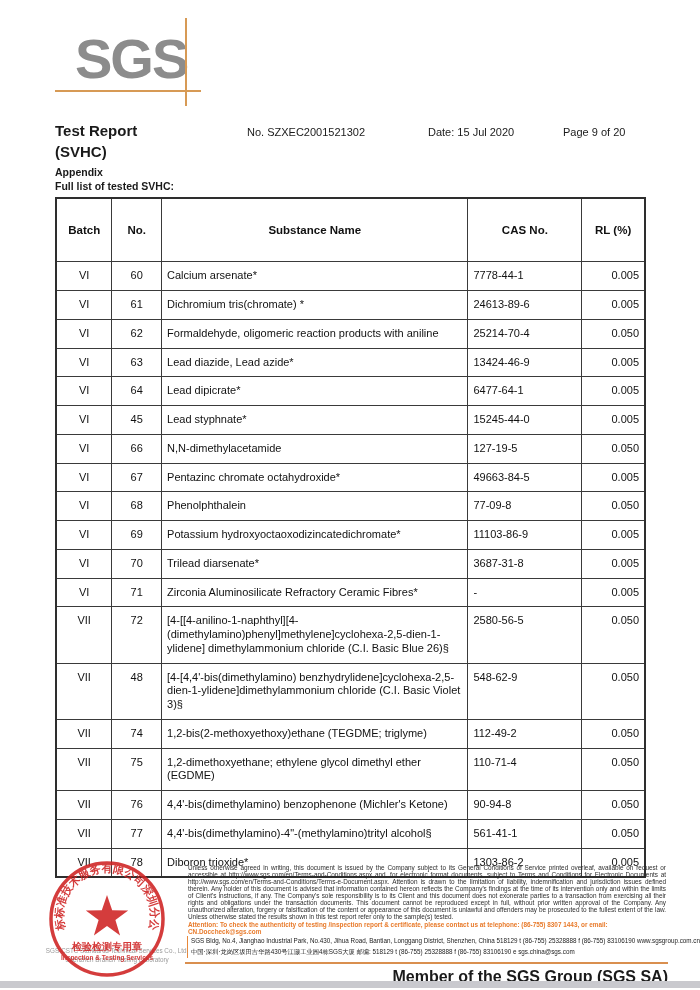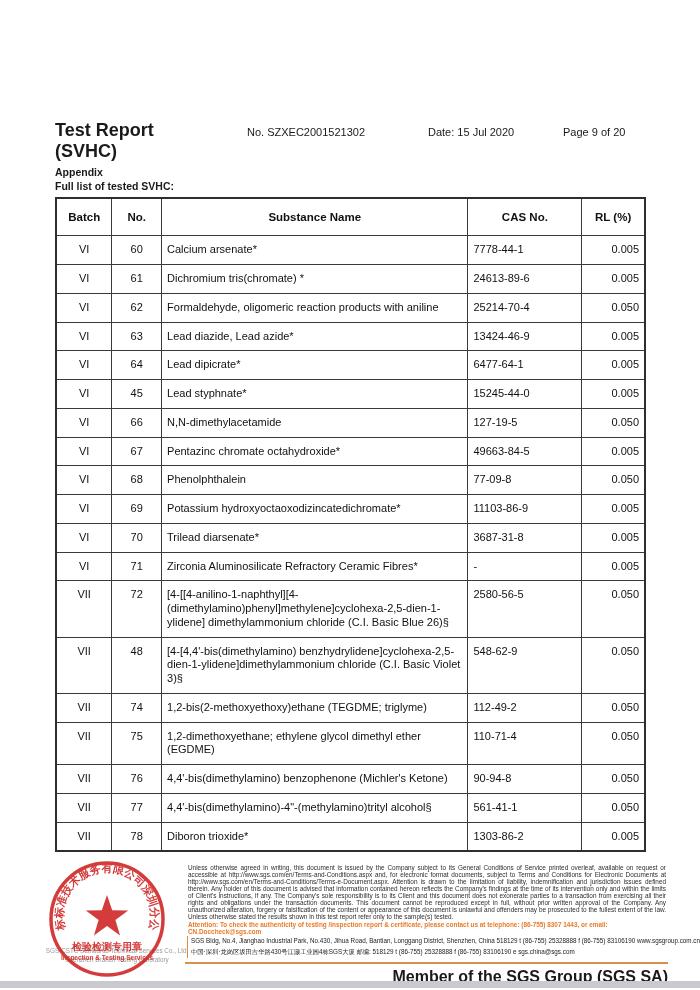--- a/index.html
+++ b/index.html
@@ -9,38 +9,38 @@
   }
   
   .logo-wrap{position:absolute;left:55px;top:18px;width:160px;height:90px;}
   .logo-text{
     position:absolute;left:20px;top:8px;font-size:56px;font-weight:bold;
     color:#8c8c8c;letter-spacing:-2px;font-family:"Liberation Sans",sans-serif;
   }
   .logo-hline{position:absolute;left:0;top:72px;width:146px;height:2px;background:#d79a55;}
   .logo-vline{position:absolute;left:130px;top:0;width:2px;height:88px;background:#d79a55;}
   
-  .title-block{position:absolute;left:55px;top:120px;font-size:18px;font-weight:bold;line-height:21px;}
+  .title-block{position:absolute;left:55px;top:120px;font-size:15px;font-weight:bold;line-height:21px;}
   .meta{position:absolute;top:126px;font-size:11px;color:#1a1a1a;}
   .meta-no{left:247px;}
   .meta-date{left:428px;text-align:center;}
   .meta-page{left:563px;}
   
   .appendix-h{position:absolute;left:55px;top:166px;font-size:10.5px;font-weight:bold;}
   .appendix-sub{position:absolute;left:55px;top:180px;font-size:10.5px;font-weight:bold;}
   
   .svhc-table{
     position:absolute;left:55px;top:197px;width:591px;
     border-collapse:collapse;font-size:11px;color:#111;
     border:2px solid #2e2e2e;
   }
   .svhc-table th,.svhc-table td{
     border:1px solid #3a3a3a;vertical-align:top;line-height:1.25;
   }
-  .svhc-table th{font-size:11.5px;font-weight:bold;padding:11px 3px;text-align:center;}
+  .svhc-table th{font-size:11.5px;font-weight:bold;padding:24px 3px;text-align:center;}
   .svhc-table td{padding:7px 5px;}
   .col-batch{width:48px;text-align:center;}
   .col-no{width:44px;text-align:center;}
   .col-substance{width:312px;text-align:left;}
   .col-cas{width:118px;text-align:left;}
   .col-rl{width:57px;text-align:right;}
   
   .footer{position:absolute;left:0;top:858px;width:700px;height:132px;}
   .legal{
     position:absolute;left:188px;top:6px;width:478px;
@@ -65,20 +65,25 @@
     font-size:6.3px;line-height:1.5;color:#9a9a9a;text-align:center;
   }
   .stamp{position:absolute;left:46px;top:0px;width:122px;height:122px;opacity:.88;}
   .bottom-bar{position:absolute;left:0;top:981px;width:700px;height:7px;background:#c9c9ce;}
 </style>
 </head>
 <body>
 
 <div class="page">
 
+  <div class="logo-wrap">
+    <div class="logo-text">SGS</div>
+    <div class="logo-hline"></div>
+    <div class="logo-vline"></div>
+  </div>
 
   <div class="title-block">
     <div>Test Report</div>
     <div>(SVHC)</div>
   </div>
   <div class="meta meta-no">No. SZXEC2001521302</div>
   <div class="meta meta-date">Date: 15 Jul 2020</div>
   <div class="meta meta-page">Page 9 of 20</div>
 
   <div class="appendix-h">Appendix</div>

